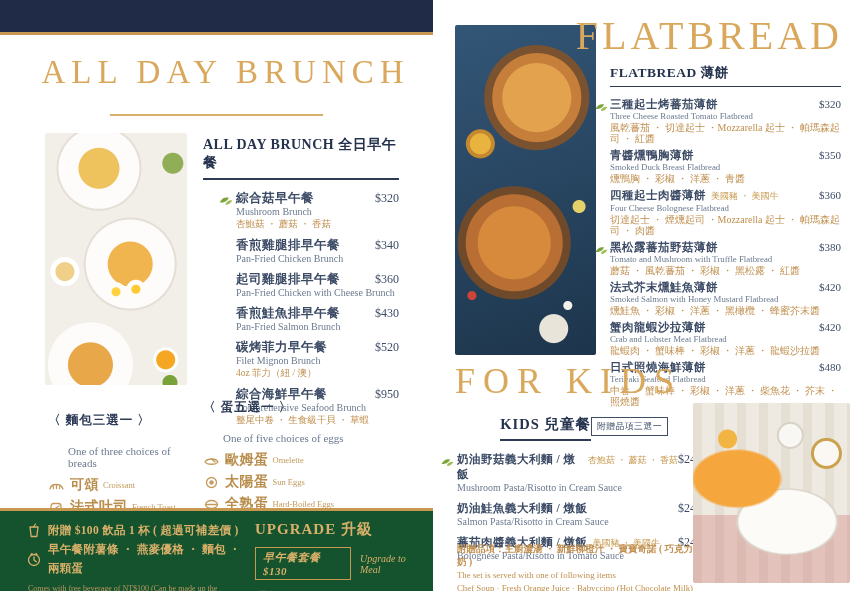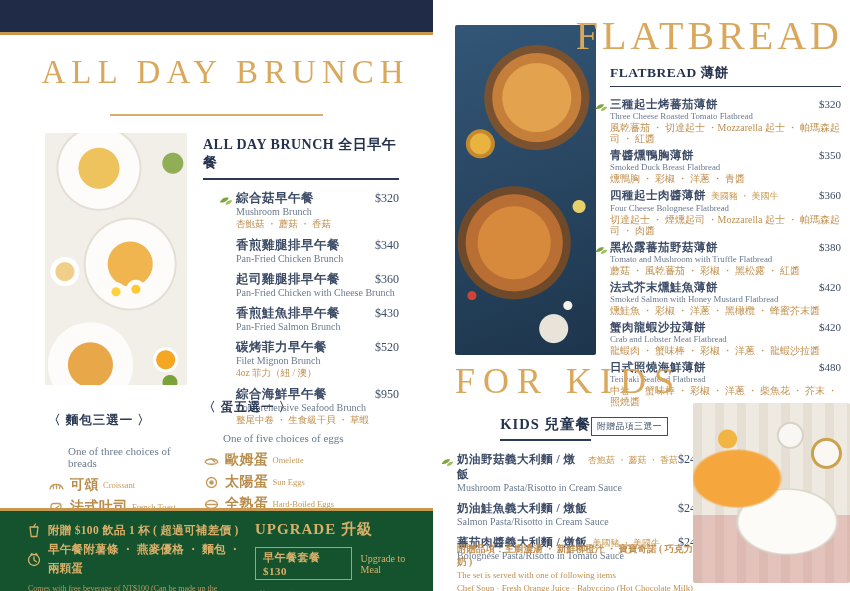--- a/index.html
+++ b/index.html
@@ -53,21 +53,21 @@
   .ozh{font-size:14px;font-weight:700;color:#B98E4C;letter-spacing:.5px;}
   .oen{font-size:8.5px;color:#C49A5C;margin-left:4px;}
 
   .footer-band{position:absolute;left:0;top:508px;width:433px;height:83px;background:#14532d;border-top:3px solid #C89850;}
   .f-left{position:absolute;left:26px;top:10px;width:220px;}
   .f-line{display:flex;align-items:center;color:#D9B06A;font-size:11.5px;font-weight:700;line-height:19px;letter-spacing:.3px;}
   .f-line .ficon{width:16px;height:15px;margin-right:6px;flex:none;}
   .f-en{margin-top:5px;margin-left:2px;font-size:8px;color:#B99763;line-height:11.5px;}
   .f-right{position:absolute;left:255px;top:9px;width:170px;color:#D9B06A;}
   .upgrade-title{font-size:15px;font-weight:700;letter-spacing:1px;}
-  .upgrade-row{display:flex;align-items:center;margin-top:8px;}
+  .upgrade-row{display:flex;align-items:center;margin-top:8px;font-style:italic;}
   .upgrade-box{border:1px solid #C89850;padding:2px 7px;font-size:11px;font-weight:700;letter-spacing:.5px;}
   .upgrade-en{font-size:10px;margin-left:9px;}
   .dessert-row{margin-top:9px;font-size:11px;}
   .dessert-zh{font-weight:700;letter-spacing:1px;}
 
   
   .pizza-photo{left:22px;top:25px;width:141px;height:330px;background-color:#2b4a66;
     background-image:
       radial-gradient(circle at 58% 22%, #e2a24e 0 34px, #c67f3a 35px 44px, #7a5230 45px 52px, transparent 53px),
       radial-gradient(circle at 42% 66%, #d88a3c 0 36px, #b96f33 37px 48px, #6f4a2a 49px 56px, transparent 57px),

